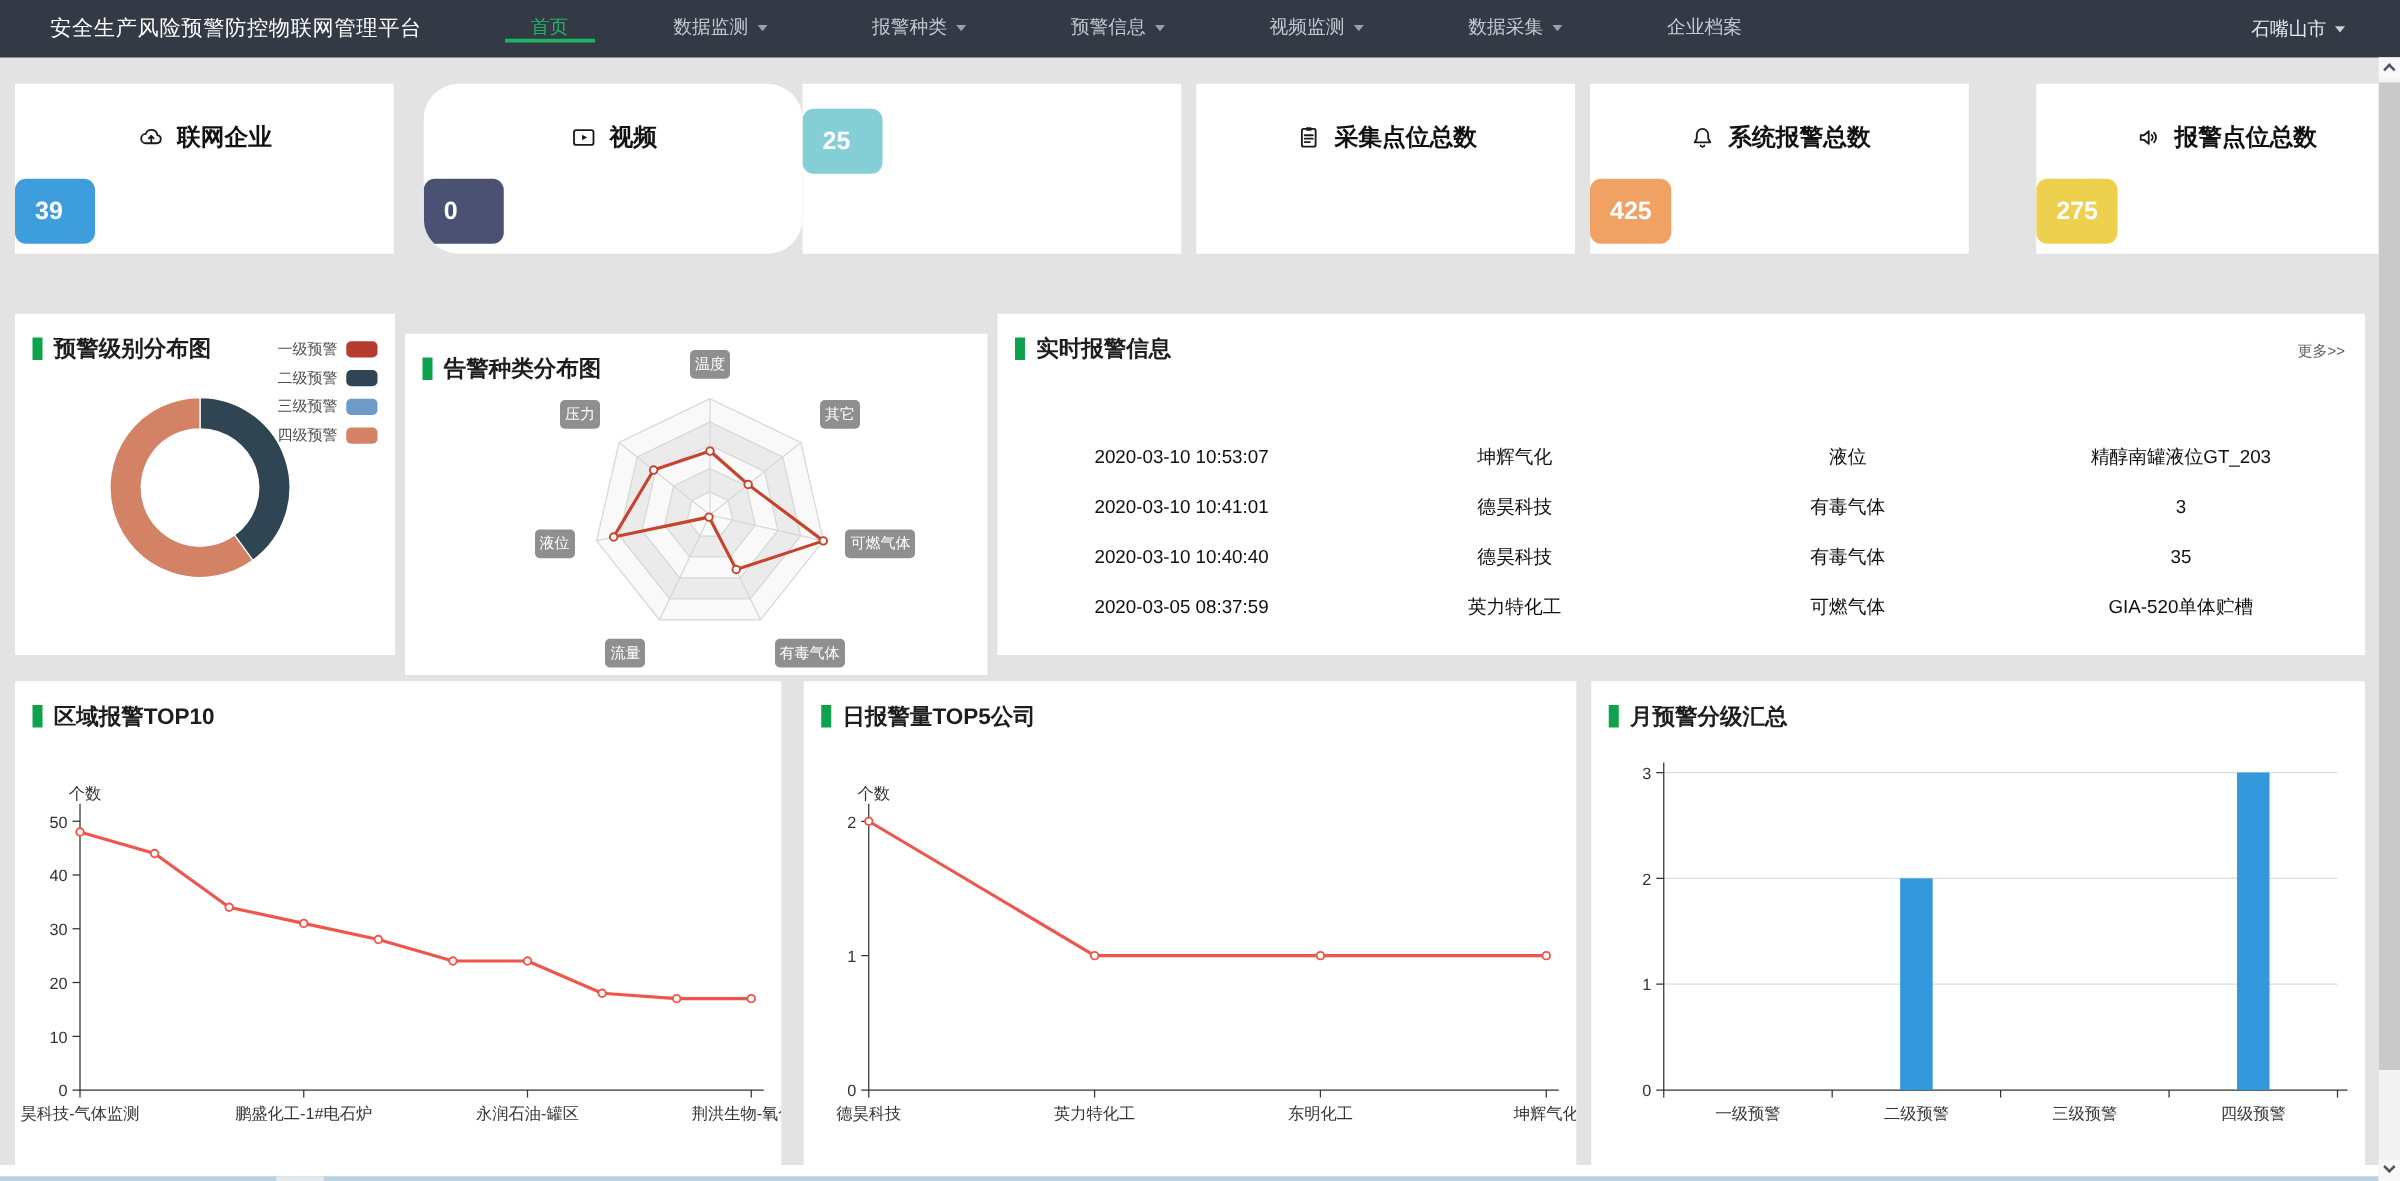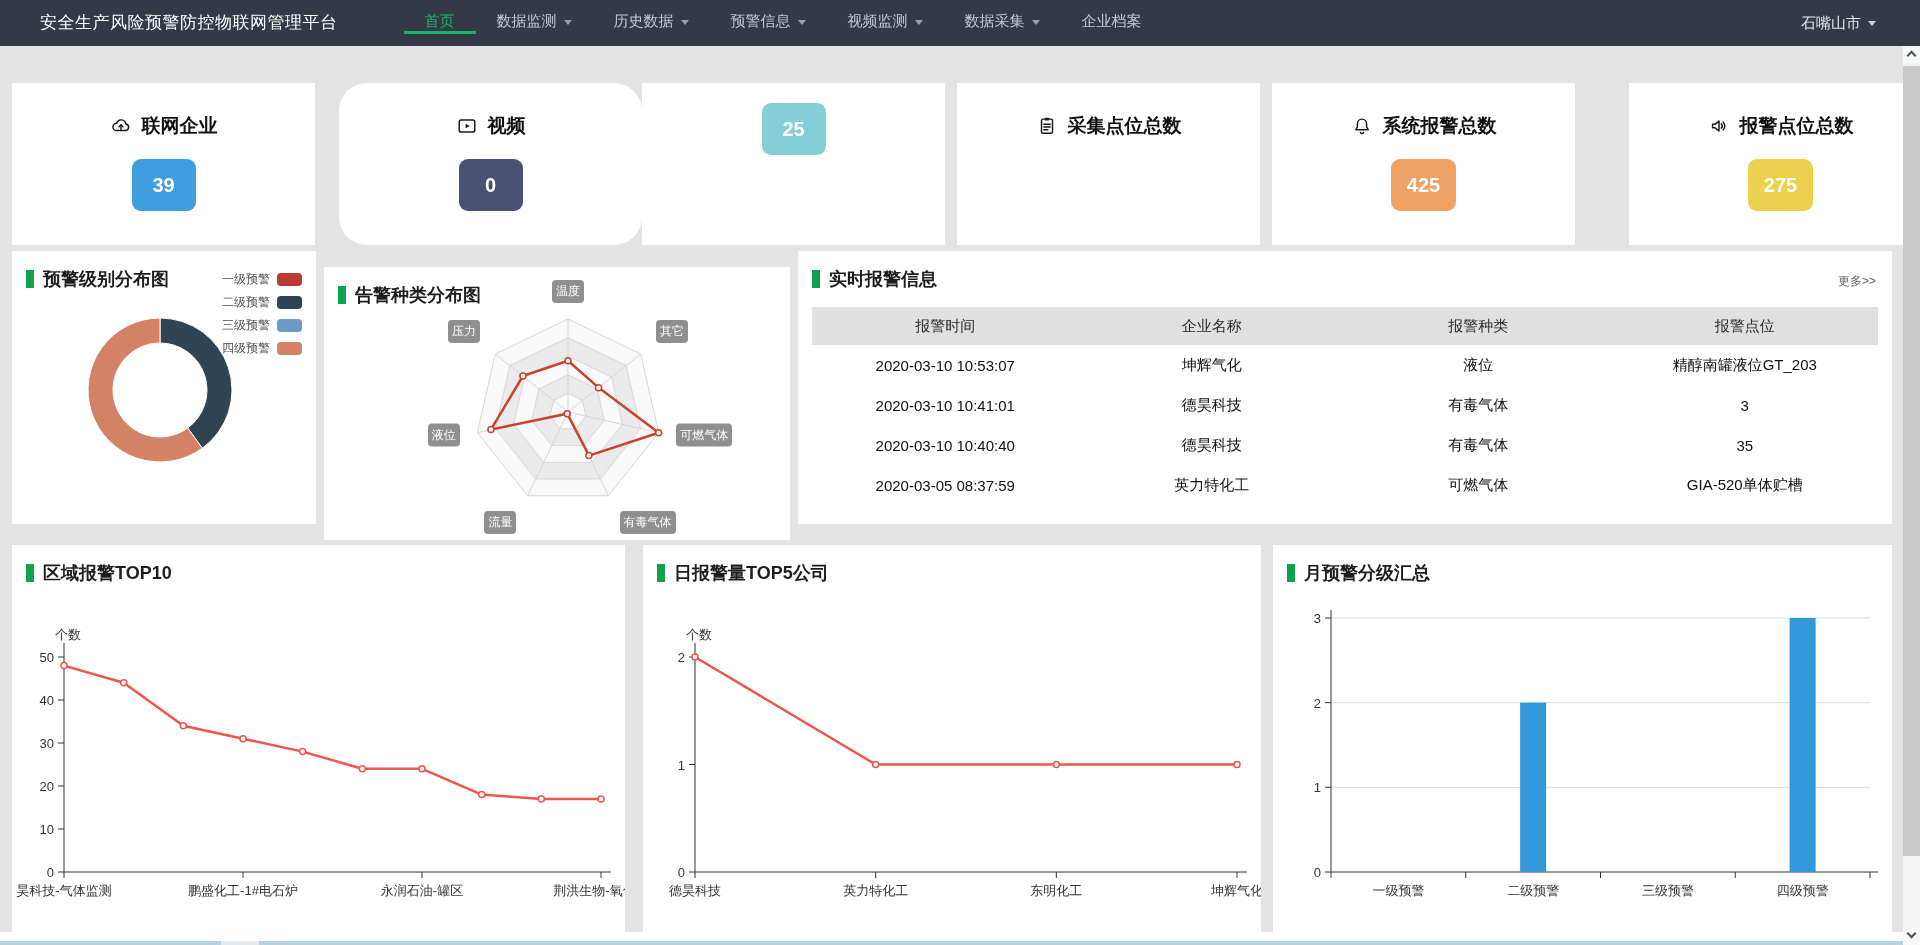--- a/index.html
+++ b/index.html
@@ -2,34 +2,34 @@
 <html><head>
 <meta charset="utf-8">
 <style>
   * { margin:0; padding:0; box-sizing:border-box; }
   html,body { width:1920px; height:945px; }
   body { font-family:"Liberation Sans","DejaVu Sans",sans-serif; background:#e3e3e3; position:relative; overflow:hidden; }
 
   
   .nav { position:absolute; top:0; left:0; width:1920px; height:46px; background:#333a45; display:flex; align-items:center; z-index:5; }
   .nav-title { color:#ffffff; font-size:17px; line-height:46px; margin-left:40px; letter-spacing:.5px; white-space:nowrap; }
-  .nav-menu { display:flex; list-style:none; margin-left:66px; }
+  .nav-menu { display:flex; list-style:none; margin-left:66px;gap:42px; }
   .nav-item { display:flex; align-items:center; padding:0 21px; font-size:15px; color:#c3c9d3; cursor:pointer; border-bottom:3px solid transparent; white-space:nowrap; }
   .nav-item.active { color:#1db563; border-bottom-color:#1db563; }
   .caret { width:0; height:0; border:4px solid transparent; border-top:5px solid #9aa1ad; margin-left:7px; margin-top:5px; }
   .nav-region { position:absolute; right:44px; top:0; height:46px; display:flex; align-items:center; color:#e3e7ee; font-size:15px; cursor:pointer; }
   .nav-region .caret { border-top-color:#cdd3dc; }
 
   
   .card { position:absolute; background:#ffffff; overflow:hidden; }
   .card-title { position:absolute; left:14px; top:16px; display:flex; align-items:center; font-size:18px; font-weight:bold; color:#1d1d1d; z-index:2; white-space:nowrap; }
   .title-mark { width:8px; height:18px; background:#0ea24c; margin-right:9px; }
 
   
-  .stat-card { top:67px; width:303px; height:162px; text-align:center;margin-top:16px; }
+  .stat-card { top:67px; width:303px; height:136px; text-align:left; }
   .stat-head { margin-top:30px; display:flex; justify-content:center; align-items:center; gap:10px; }
   .stat-label { font-size:19px; font-weight:600; color:#111; }
   .stat-icon svg { display:block; }
   .stat-badge { display:inline-block; margin-top:20px; min-width:64px; padding:8px 16px; border-radius:9px; color:#fff; font-size:20px; font-weight:bold; line-height:36px; }
 
   
   .pie-legend { position:absolute; right:14px; top:17px; }
   .legend-row { display:flex; align-items:center; justify-content:flex-end; gap:7px; height:23px; cursor:pointer; }
   .legend-label { font-size:12px; color:#4c4c4c; }
   .legend-swatch { width:25px; height:13px; border-radius:4px; }
@@ -68,21 +68,21 @@
   <div class="nav-title">安全生产风险预警防控物联网管理平台</div>
   <ul class="nav-menu" id="nav-menu">
       <li class="nav-item active">
         <span>首页</span>
       </li>
       <li class="nav-item">
         <span>数据监测</span>
         <span class="caret"></span>
       </li>
       <li class="nav-item">
-        <span>历史数据</span>
+        <span>报警种类</span>
         <span class="caret"></span>
       </li>
       <li class="nav-item">
         <span>预警信息</span>
         <span class="caret"></span>
       </li>
       <li class="nav-item">
         <span>视频监测</span>
         <span class="caret"></span>
       </li>
@@ -234,26 +234,20 @@
       <span class="radar-pill" style="left: 161.908px; top: 79.5336px; transform: translate(calc(-100% - 6px), calc(-100% - 4px));">压力</span>
     </div>
 </section>
 
 <section class="card" id="card-table" style="left:798px;top:251px;width:1094px;height:273px;">
   <div class="card-title">
     <span class="title-mark"></span>
     <span>实时报警信息</span>
   </div>
   <a class="more-link">更多&gt;&gt;</a>
-  <div class="thead" id="table-head">
-      <div class="th">报警时间</div>
-      <div class="th">企业名称</div>
-      <div class="th">报警种类</div>
-      <div class="th">报警点位</div>
-    </div>
   <div class="tbody" id="table-body">
       <div class="tr">
         <div class="td">2020-03-10 10:53:07</div>
         <div class="td">坤辉气化</div>
         <div class="td">液位</div>
         <div class="td">精醇南罐液位GT_203</div>
       </div>
       <div class="tr">
         <div class="td">2020-03-10 10:41:01</div>
         <div class="td">德昊科技</div>

